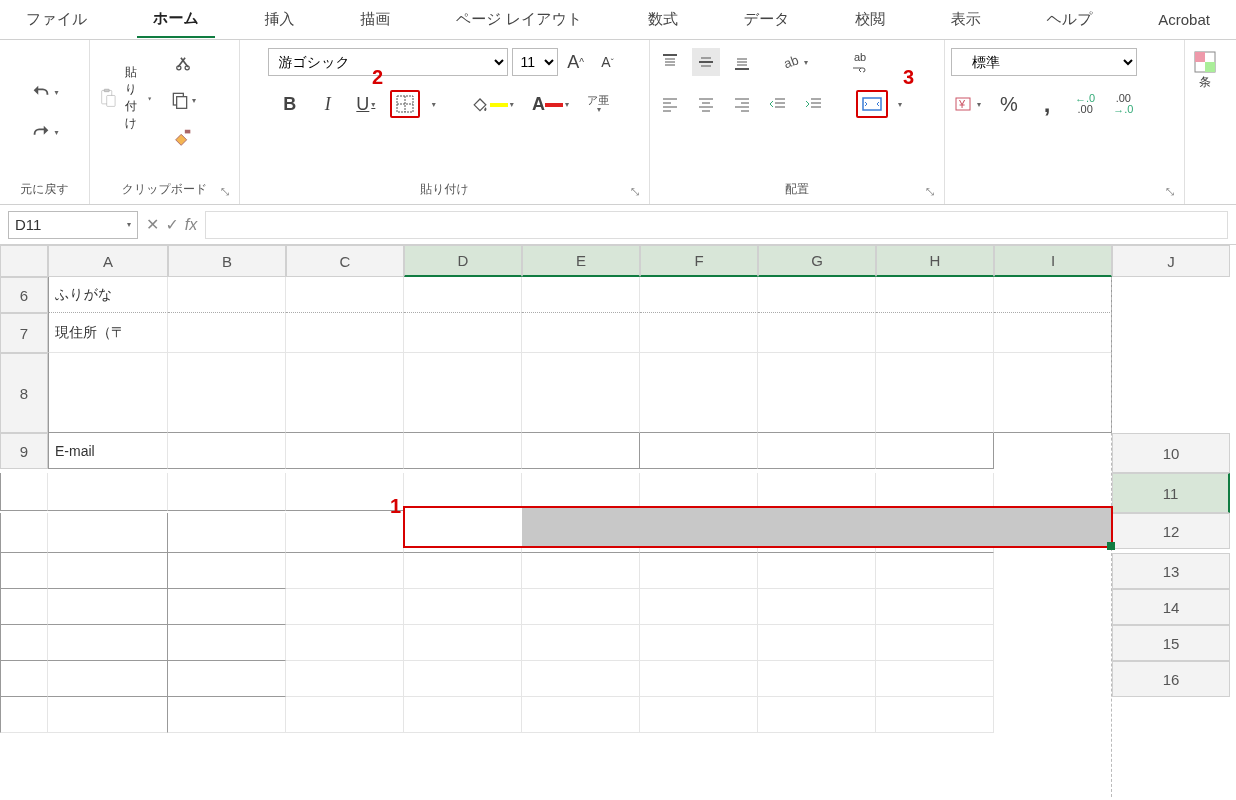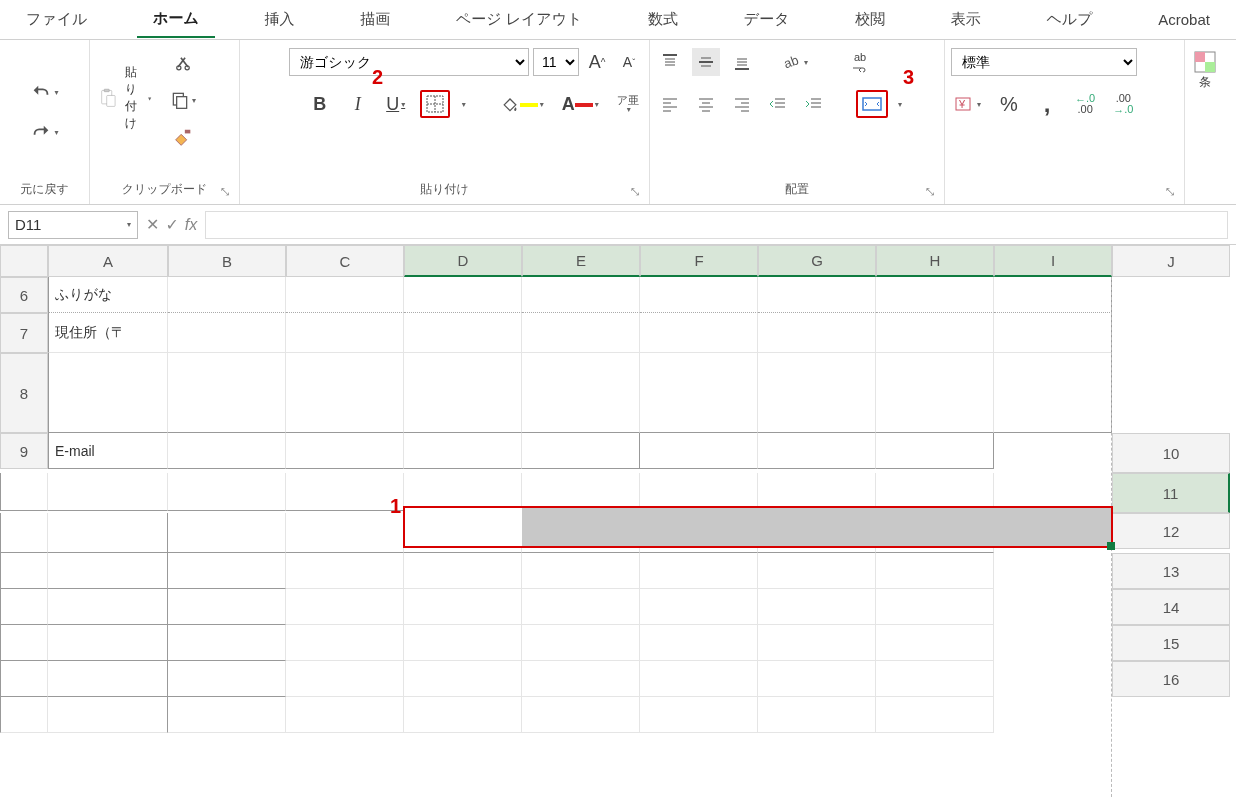--- a/index.html
+++ b/index.html
@@ -121,21 +121,21 @@
   background: #fff;
   font-size: 14px;
   padding: 2px 4px;
 }
 .numfmt-select {
   width: 186px;
   height: 28px;
   border: 1px solid #bbb;
   background: #fff;
   font-size: 14px;
-  padding: 2px 6px;
+  padding: 2px 16px;
 }
 
 .red-box {
   border: 2px solid #d70000;
   border-radius: 2px;
 }
 .red-num {
   position: absolute;
   font-weight: bold;
   font-size: 20px;
@@ -311,21 +311,21 @@
             </svg>
         </div>
       </div>
     </div>
     <div class="rgroup-label">クリップボード</div>
     <span class="launcher">⤡</span>
   </div>
 
   <div class="rgroup" style="width:410px;position:relative">
     <span class="red-num" style="top:26px;left:132px">2</span>
-    <div class="rgroup-body vstack" style="gap:14px;align-items:flex-end">
+    <div class="rgroup-body vstack" style="gap:14px;align-items:center">
       <div class="hstack">
         <select class="font-select">
           <option>游ゴシック</option>
         </select>
         <select class="size-select">
           <option>11</option>
         </select>
         <div class="btn" style="font-size:18px">A<span style="font-size:10px;vertical-align:super">^</span></div>
         <div class="btn" style="font-size:14px">A<span style="font-size:9px;vertical-align:super">ˇ</span></div>
       </div>

